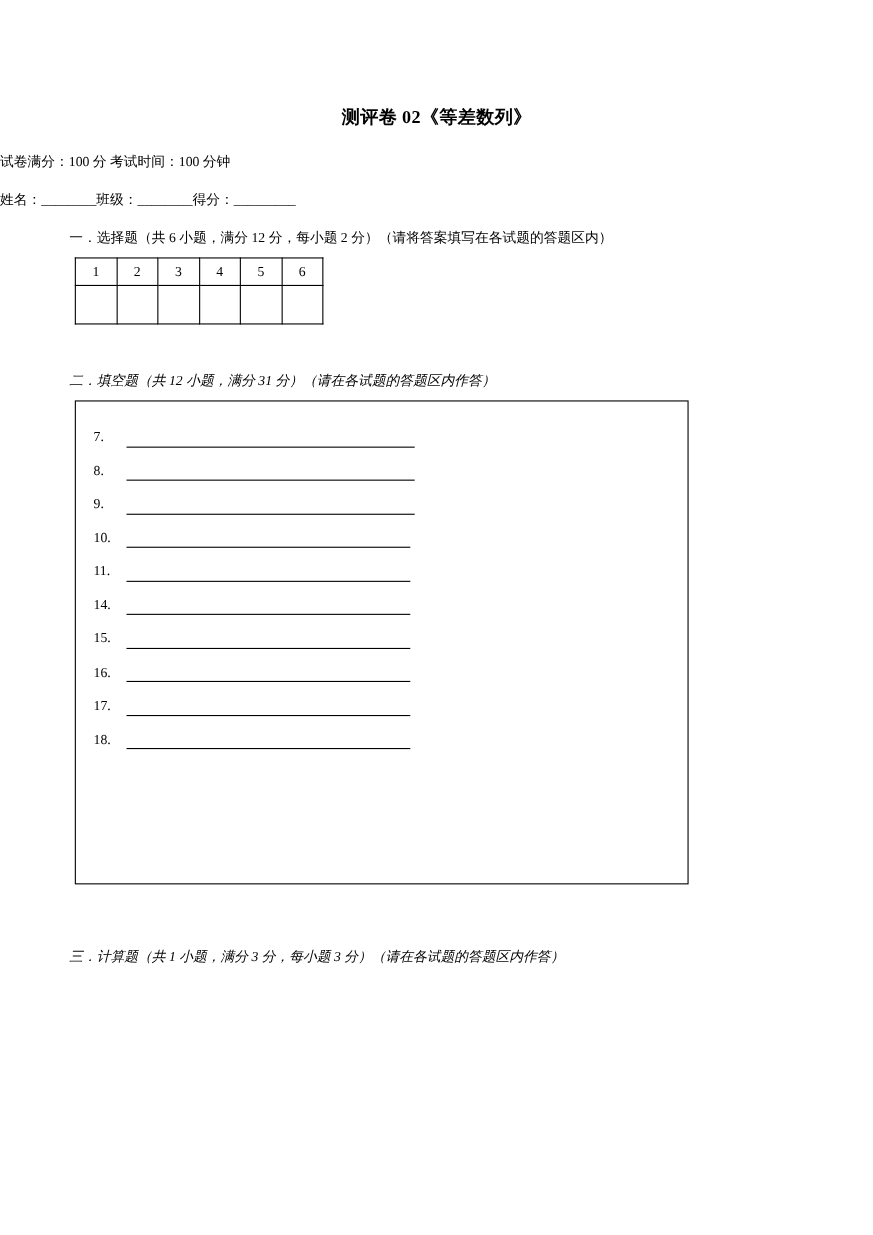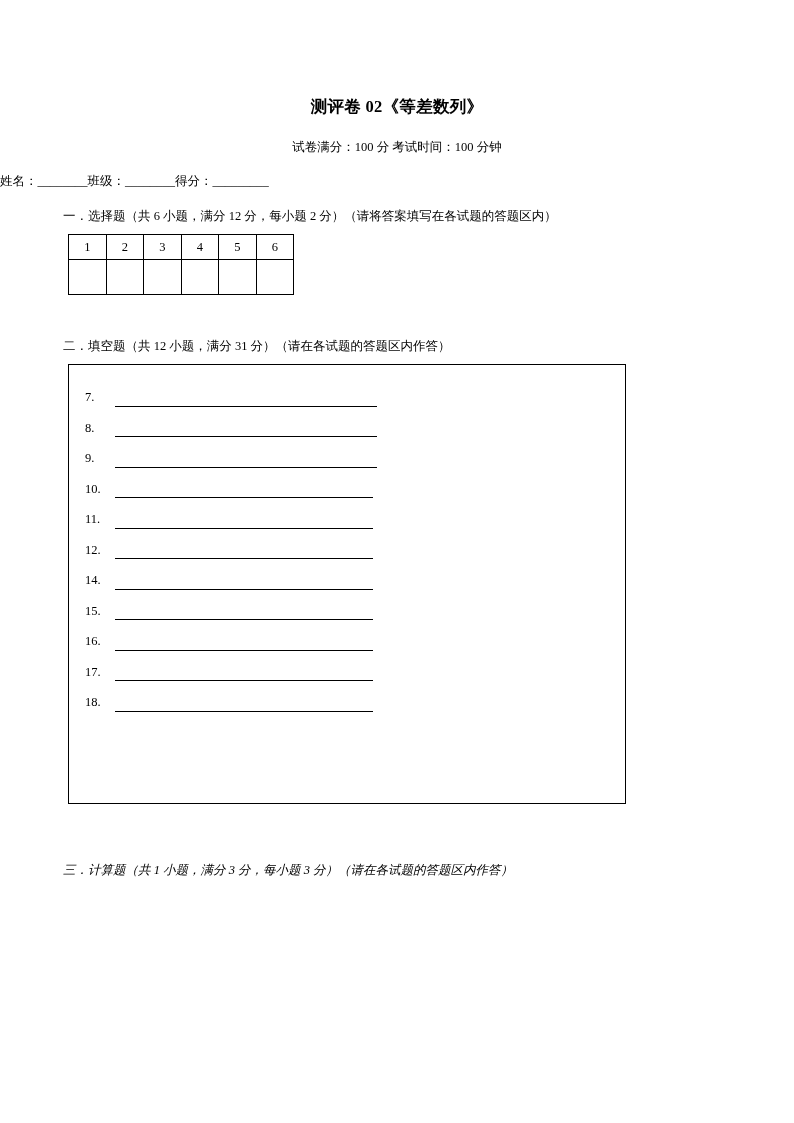--- a/index.html
+++ b/index.html
@@ -32,37 +32,36 @@
     text-align: center;
     font-size: 16.5px;
     font-weight: bold;
     letter-spacing: 0.3px;
   }
   .doc-subtitle {
     position: absolute;
     left: 0;
     top: 139px;
     width: 794px;
-    text-align: center;
     font-size: 12.5px;
   }
   .doc-fields {
     position: absolute;
     left: 0;
     top: 173px;
     width: 794px;
     font-size: 12.5px;
   }
   .section-heading {
     position: absolute;
     font-size: 12.5px;
     left: 63px;
   }
   #sec1 { top: 208px; }
-  #sec2 { top: 338px; }
+  #sec2 { top: 338px; font-style: italic; }
   #sec3 { top: 862px; font-style: italic; }
 
   
   .answer-table {
     position: absolute;
     left: 68px;
     top: 234px;
     border-collapse: collapse;
   }
   .answer-table td {
@@ -169,24 +168,20 @@
       </li>
       <li class="fill-item wide">
         <span class="fill-num">10.</span>
         <span class="fill-rule"></span>
       </li>
       <li class="fill-item wide">
         <span class="fill-num">11.</span>
         <span class="fill-rule"></span>
       </li>
       <li class="fill-item wide">
-        <span class="fill-num">12.</span>
-        <span class="fill-rule"></span>
-      </li>
-      <li class="fill-item wide">
         <span class="fill-num">14.</span>
         <span class="fill-rule"></span>
       </li>
       <li class="fill-item wide">
         <span class="fill-num">15.</span>
         <span class="fill-rule"></span>
       </li>
       <li class="fill-item wide">
         <span class="fill-num">16.</span>
         <span class="fill-rule"></span>

